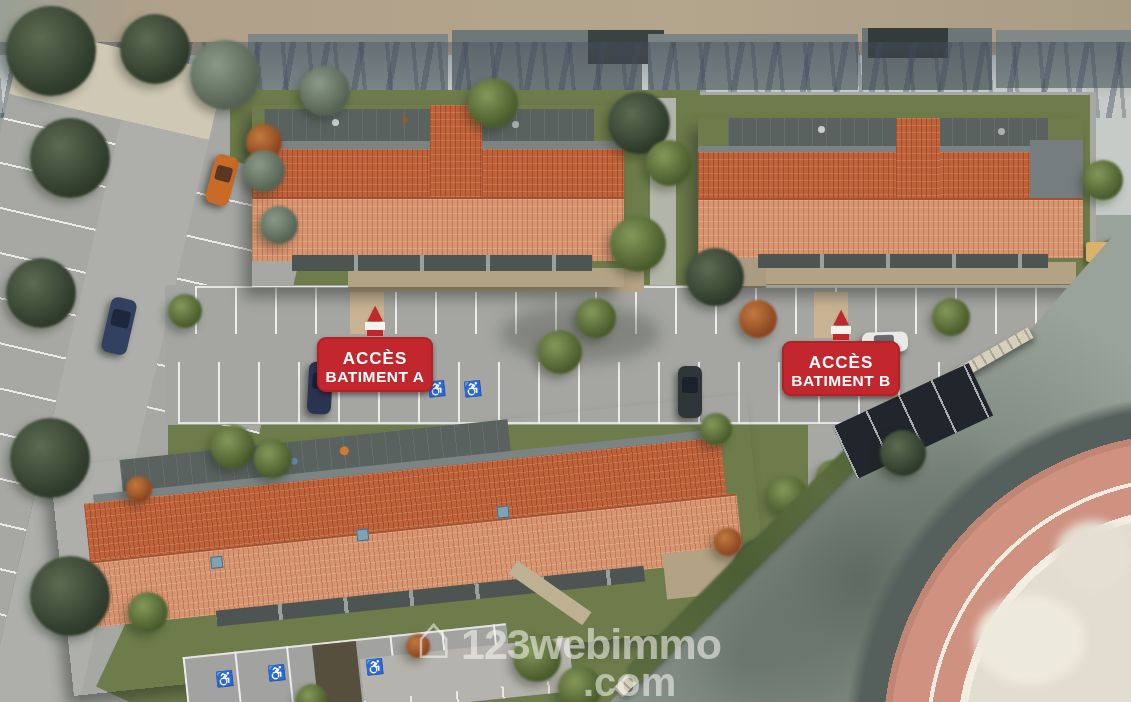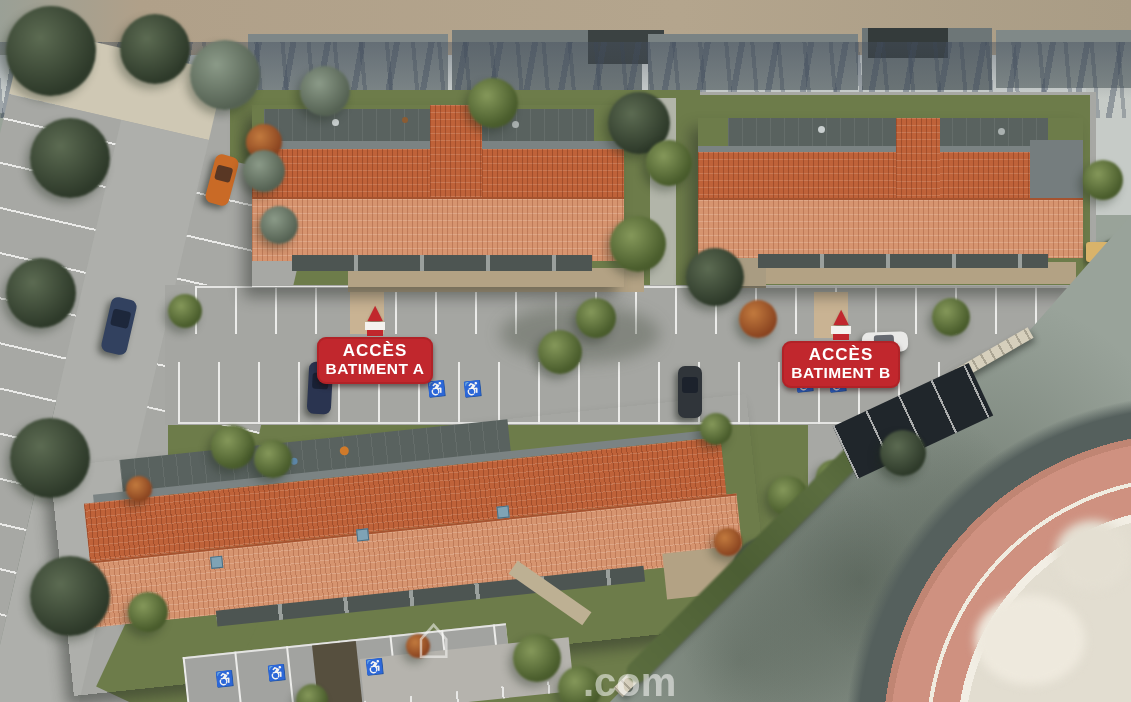--- a/index.html
+++ b/index.html
@@ -45,21 +45,21 @@
   .wall{background:#d6cfbc;background-image:repeating-linear-gradient(90deg,rgba(90,85,70,.35) 0 2px,transparent 2px 10px);
         box-shadow:0 4px 6px rgba(20,25,20,.45);}
   
   .badge{display:flex;flex-direction:column;align-items:center;}
   .badge .tri{font-size:26px;line-height:20px;color:var(--badge_red);text-shadow:0 2px 3px rgba(40,5,5,.4);}
   .badge .band-w{width:20px;height:8px;background:#f4f2ee;}
   .badge .band-r{width:16px;height:6px;background:var(--badge_red);}
   .badge .box{margin-top:1px;background:var(--badge_red);border-radius:9px;padding:4px 9px 6px;
       box-shadow:0 3px 5px rgba(30,10,10,.5), inset 0 0 0 2px rgba(150,25,28,.35);
       color:#fff;text-align:center;font-weight:bold;}
-  .badge .l1{font-size:17px;letter-spacing:1px;line-height:19px;}
+  .badge .l1{font-size:17px;letter-spacing:1px;line-height:19px;margin-top:8px;}
   .badge .l2{font-size:15.5px;letter-spacing:.5px;line-height:18px;white-space:nowrap;}
   
   .wc{position:absolute;color:rgba(246,246,244,.92);font-size:15px;transform:rotate(-6deg);}
   
   .wm{color:var(--watermark_white);font-weight:bold;}
   
   .shadowfringe{
     background:
       linear-gradient(180deg, rgba(70,80,95,.45), rgba(70,80,95,0) 75%),
       repeating-linear-gradient(100deg, rgba(62,74,92,0) 0 14px, rgba(62,74,92,.40) 14px 20px, rgba(62,74,92,0) 20px 34px),
@@ -269,16 +269,17 @@
     <div class="band-w"></div>
     <div class="band-r"></div>
     <div class="box">
       <div class="l1">ACCÈS</div>
       <div class="l2">BATIMENT B</div>
     </div>
   </div>
 
   <div class="abs" style="left:415px;top:608px;width:300px;height:94px;">
     <span class="abs wm" style="left:0;top:-2px;font-size:62px;line-height:62px;">⌂</span>
+    <span class="abs wm" style="left:46px;top:12px;font-size:43px;letter-spacing:-1px;">123webimmo</span>
     <span class="abs wm" style="left:168px;top:52px;font-size:40px;">.com</span>
   </div>
 
 </div>
 
 </body></html>

